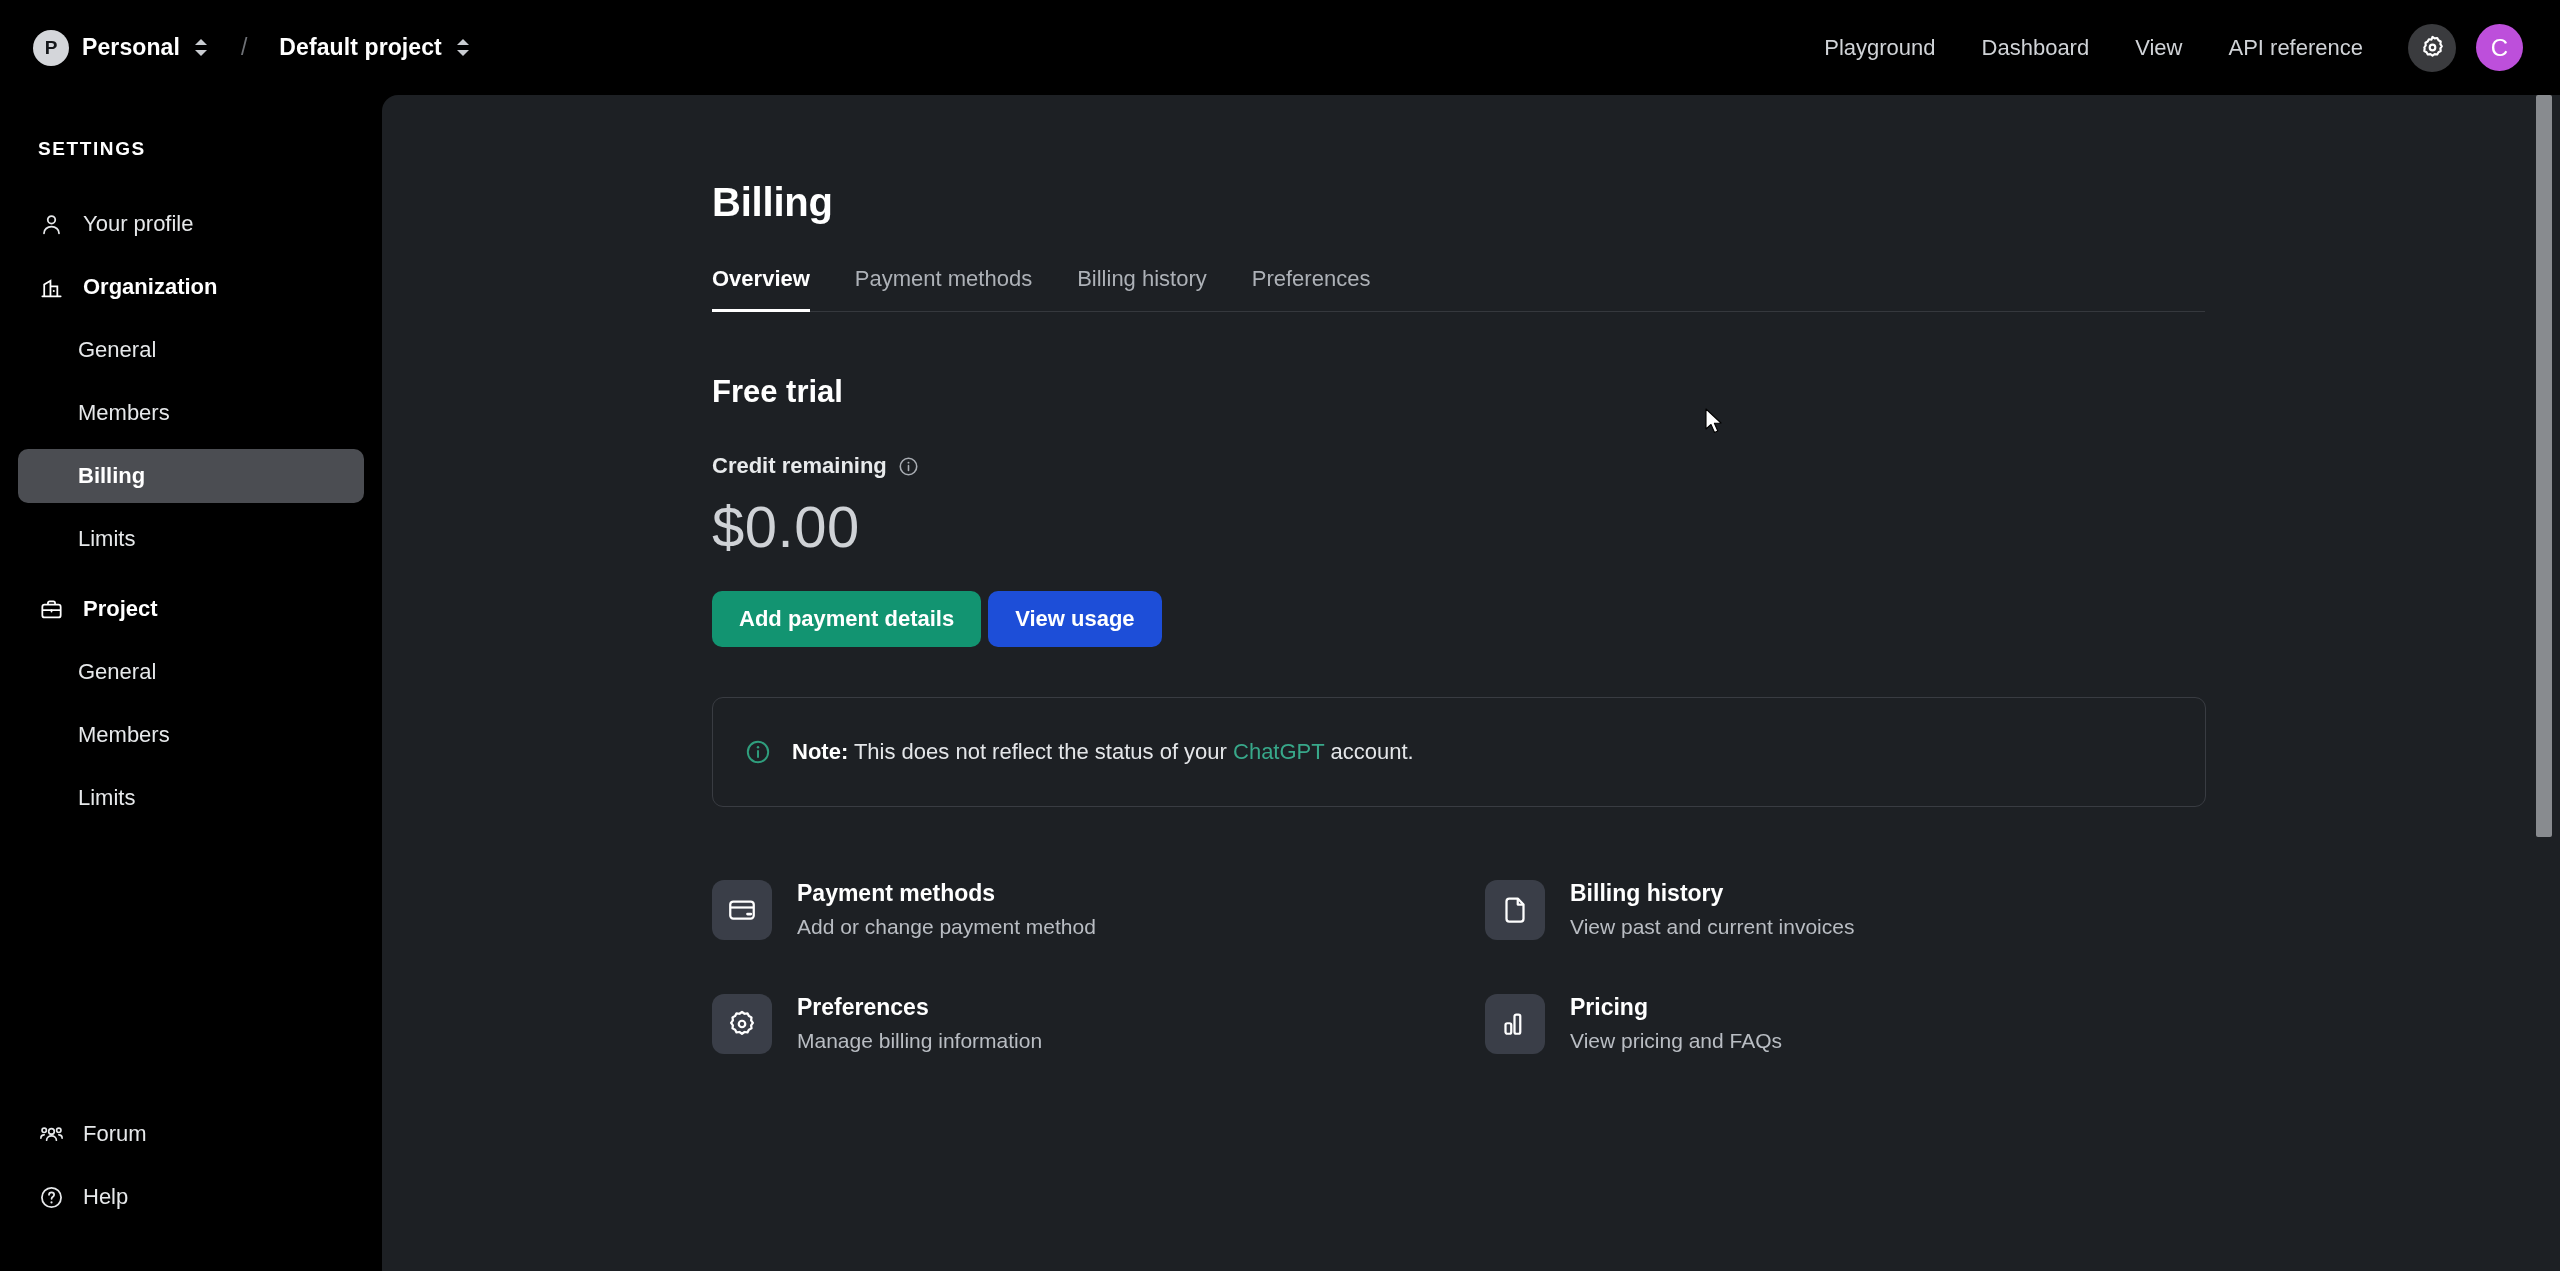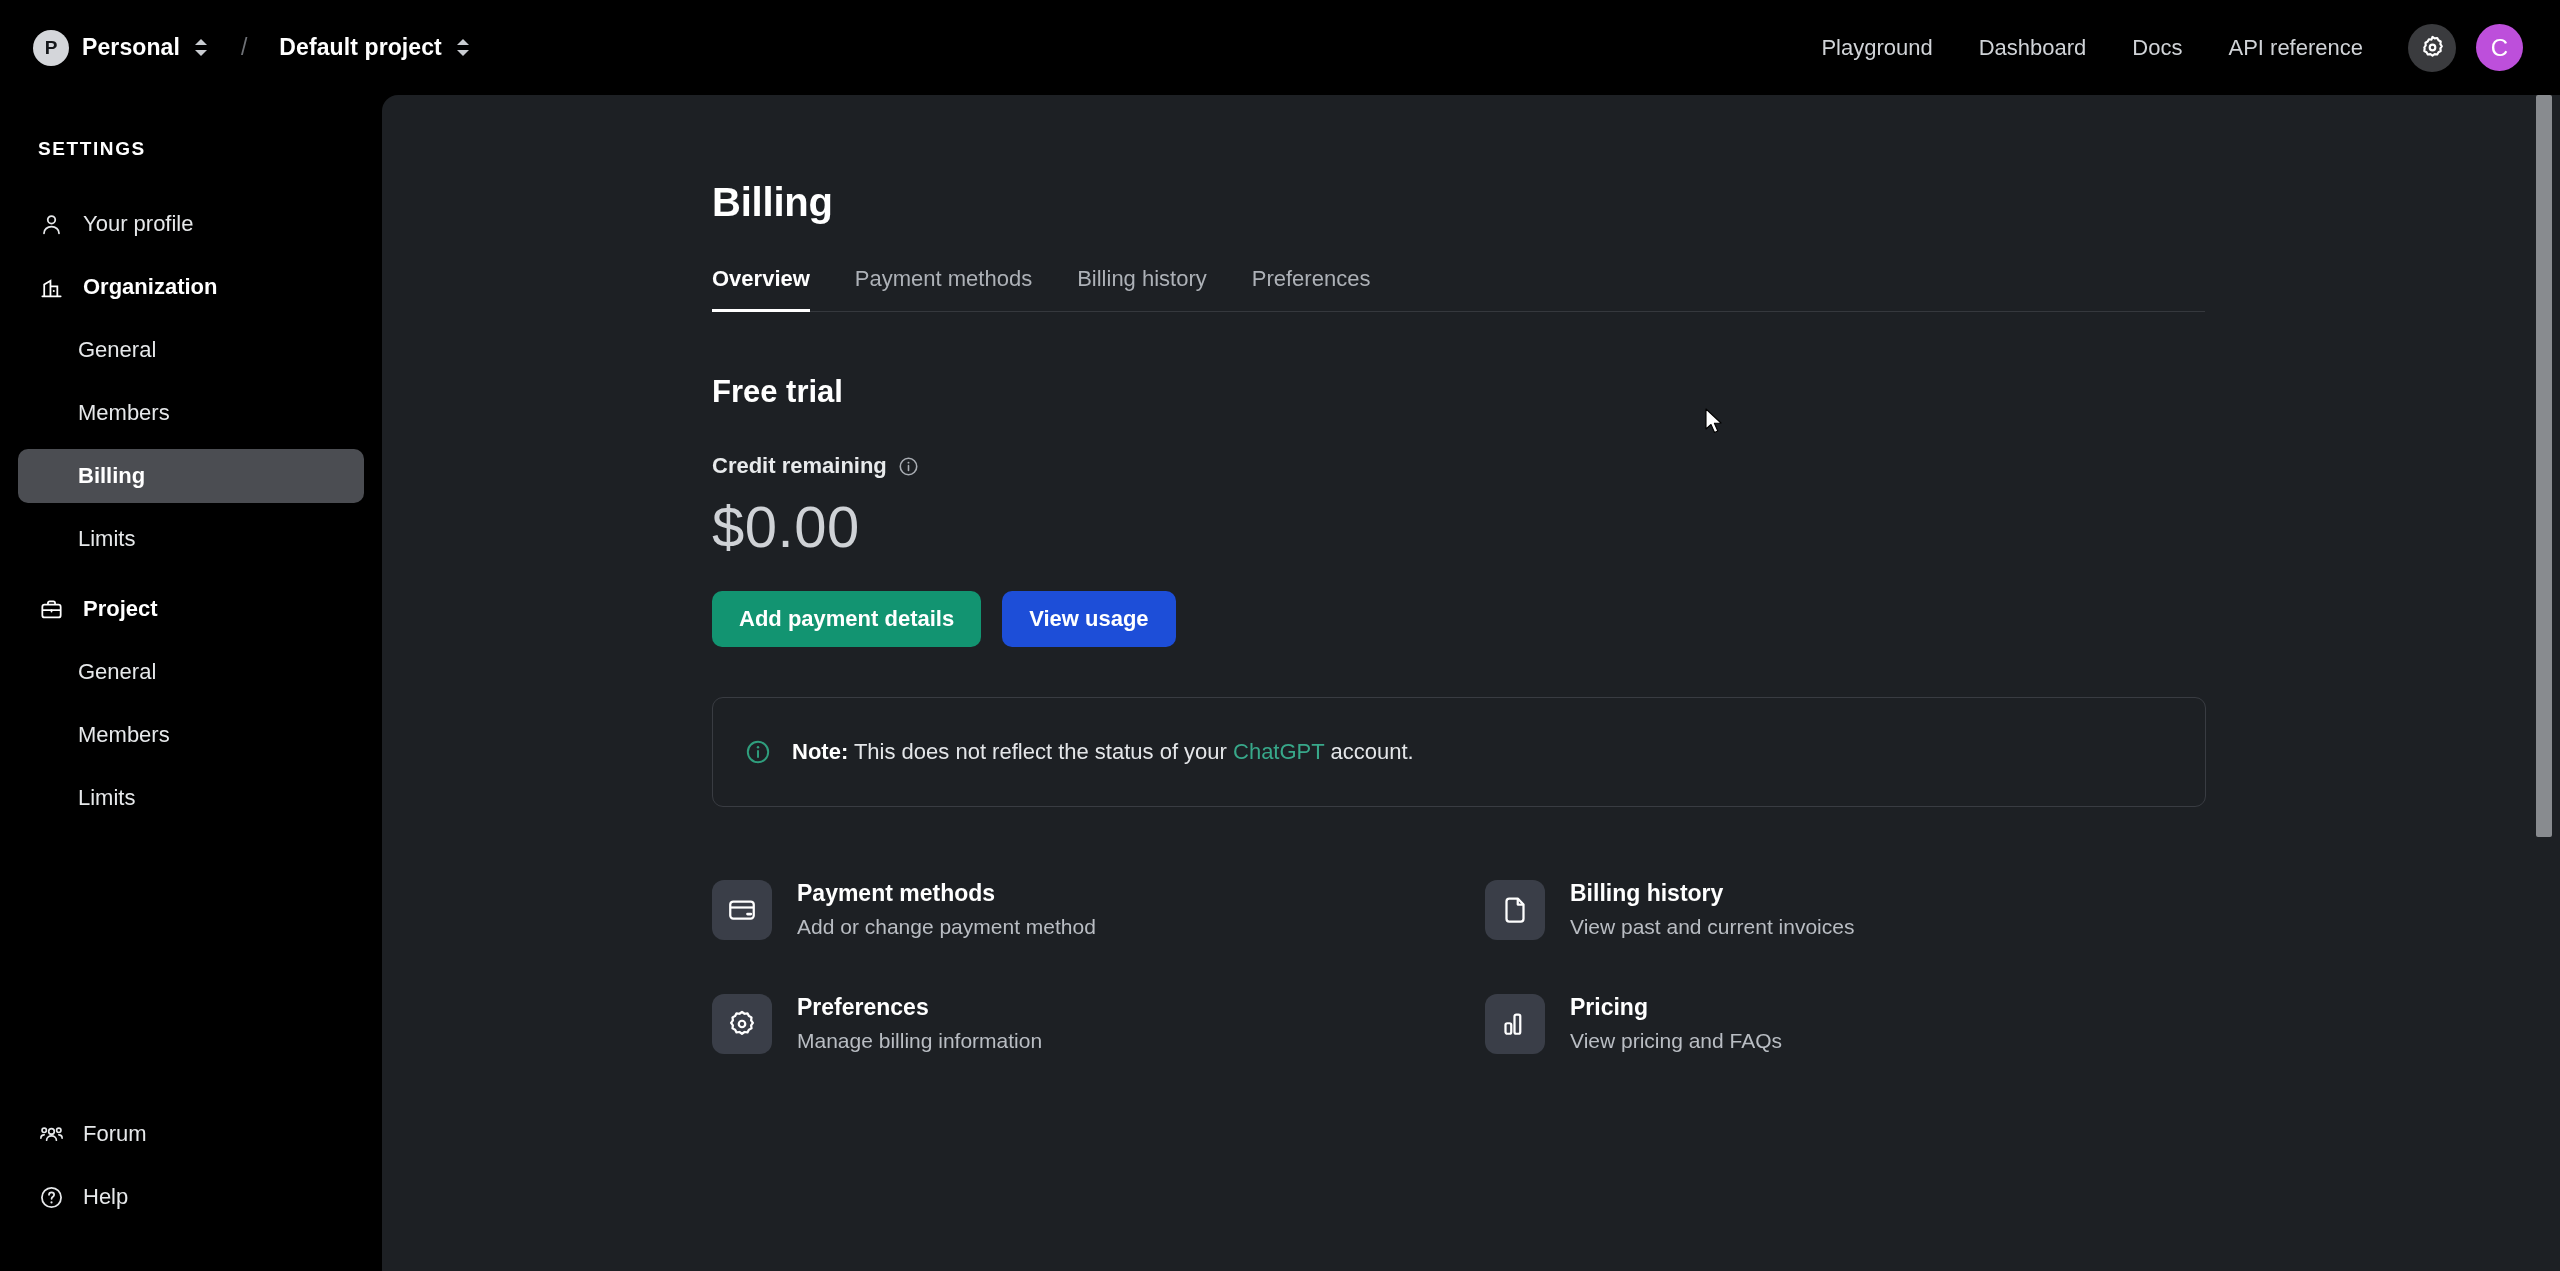--- a/index.html
+++ b/index.html
@@ -224,21 +224,21 @@
     font-size: 58px;
     font-weight: 400;
     color: #cfd2d6;
     margin-top: 14px;
     letter-spacing: 0.5px;
   }
 
   #btn-row {
     display: flex;
     align-items: flex-start;
-    gap: 21px;
+    gap: 7px;
     margin-top: 31px;
   }
   .btn {
     height: 56px;
     border-radius: 10px;
     display: flex;
     align-items: center;
     justify-content: center;
     font-size: 22px;
     font-weight: 700;
@@ -348,21 +348,21 @@
     <div class="crumb-label">Default project</div>
     <div class="chev-updown">
       <span class="up"></span>
         <span class="down"></span>
     </div>
   </div>
 
   <div id="topnav">
     <div class="topnav-link">Playground</div>
     <div class="topnav-link">Dashboard</div>
-    <div class="topnav-link">Docs</div>
+    <div class="topnav-link">View</div>
     <div class="topnav-link">API reference</div>
 
     <div class="gear-btn">
       <svg width="27" height="27" viewBox="0 0 24 24" fill="none" stroke="#ffffff" stroke-width="1.9">
         <path d="M12 2.6l1.9 1.3 2.3-.3 1.1 2 2 1.1-.3 2.3 1.3 1.9-1.3 1.9.3 2.3-2 1.1-1.1 2-2.3-.3-1.9 1.3-1.9-1.3-2.3.3-1.1-2-2-1.1.3-2.3L4.7 12l1.3-1.9-.3-2.3 2-1.1 1.1-2 2.3.3z" stroke-linejoin="round"></path>
         <circle cx="12" cy="12" r="2.5"></circle>
       </svg>
     </div>
 
     <div class="user-avatar">C</div>

